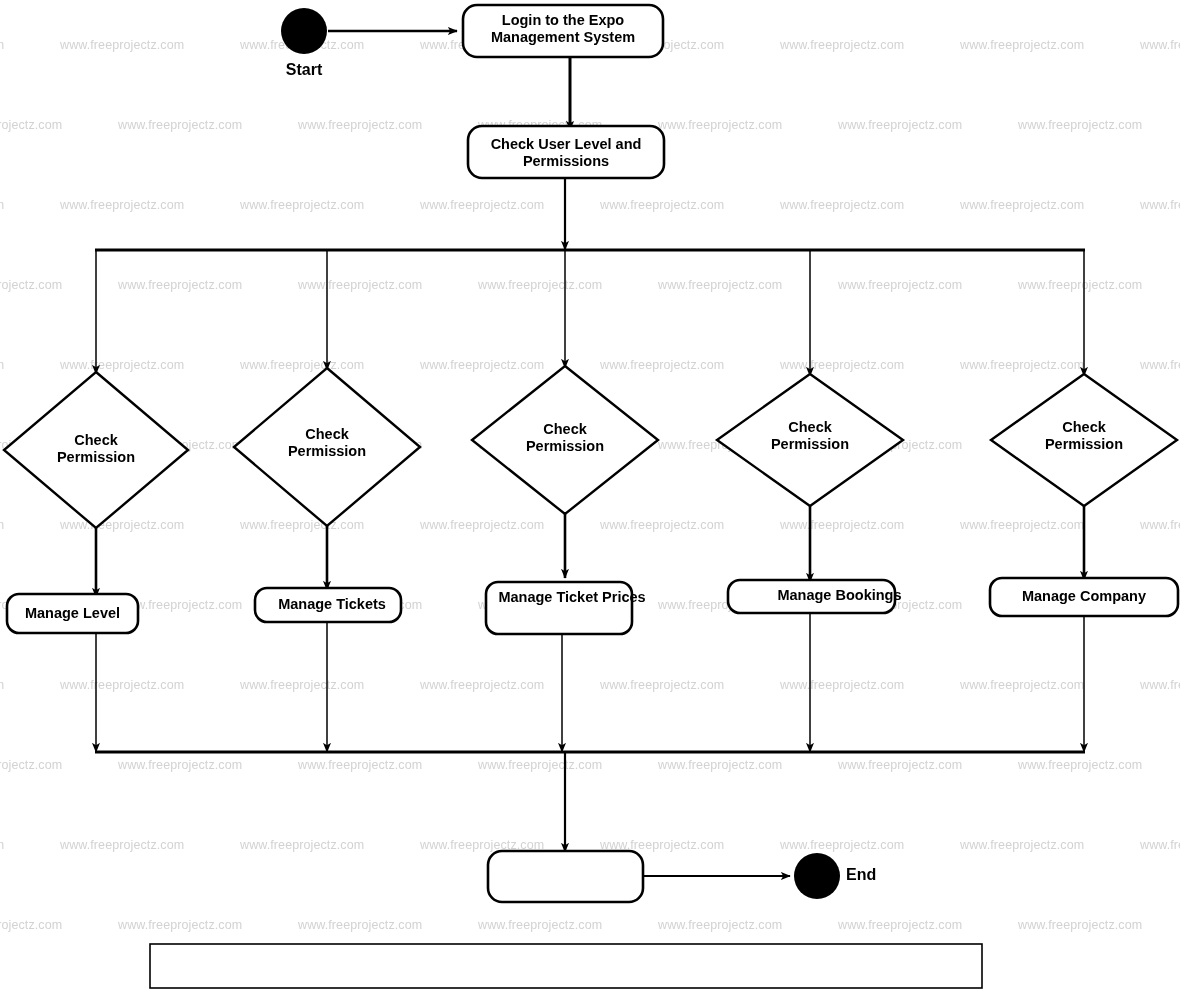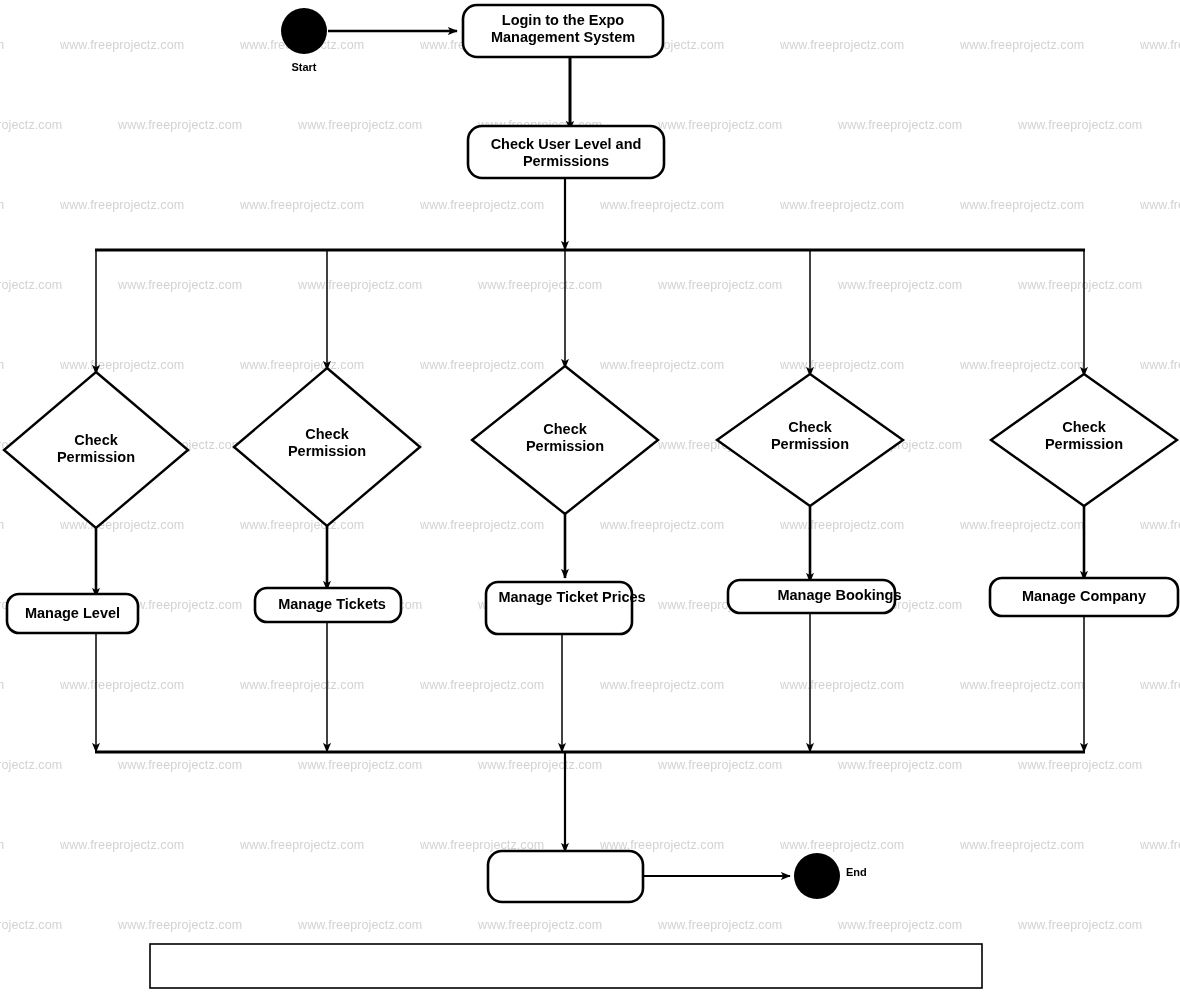--- a/index.html
+++ b/index.html
@@ -50,21 +50,21 @@
     z-index: 3;
     text-align: center;
     font-family: "Liberation Sans", sans-serif;
     font-weight: bold;
     color: #000000;
     line-height: 1.18;
     pointer-events: none;
   }
   .act-label { font-size: 14.5px; }
   .dia-label { font-size: 14.5px; }
-  .marker-label { font-size: 11px; }
+  .marker-label { font-size: 16px; }
   .caption-label {
     font-size: 21px;
     font-weight: bold;
     letter-spacing: -0.2px;
   }
   .hit {
     position: absolute;
     z-index: 4;
     background: transparent;
   }

